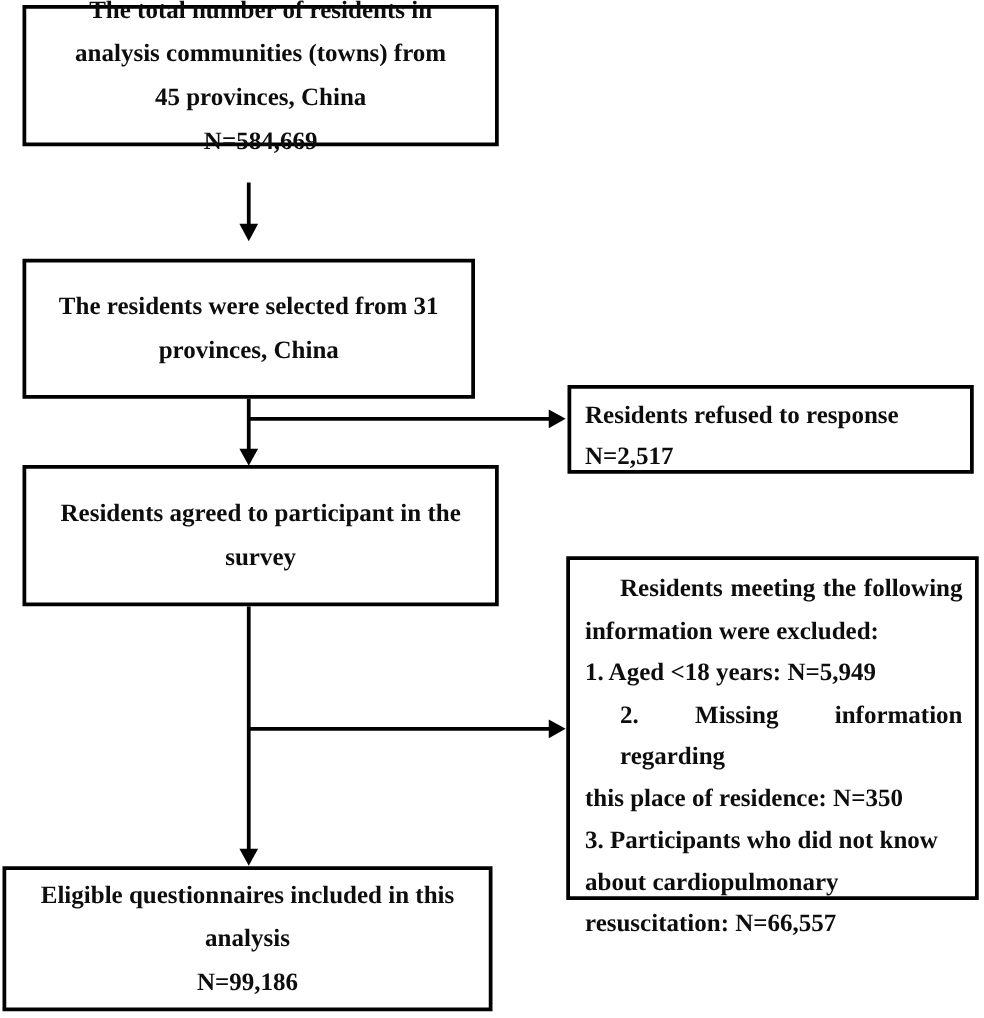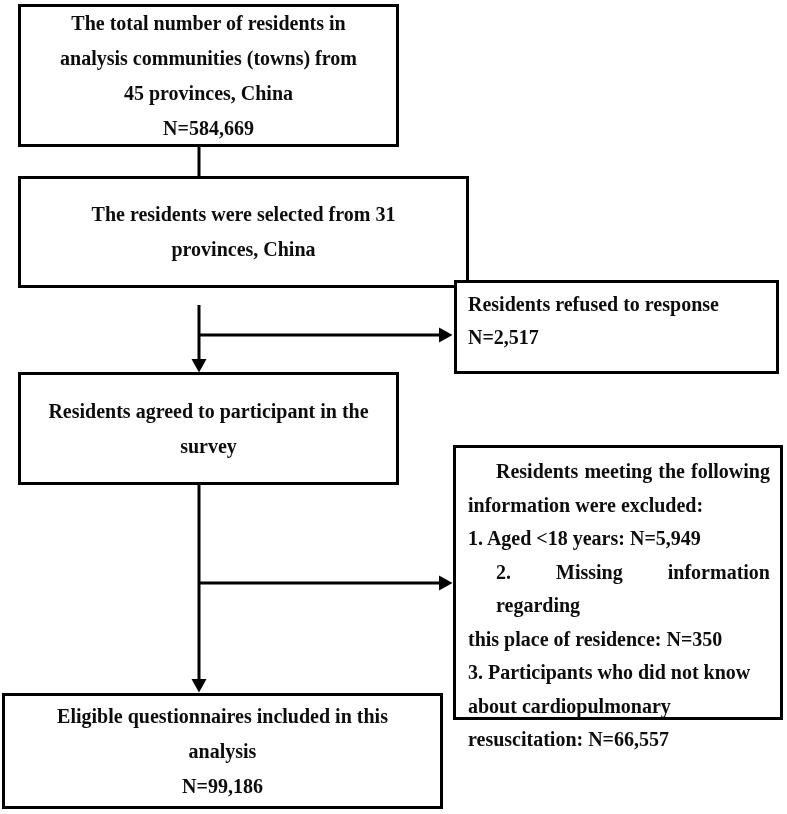--- a/index.html
+++ b/index.html
@@ -36,25 +36,25 @@
   .main {
     display: flex;
     flex-direction: column;
     justify-content: center;
     text-align: center;
     line-height: 35px;
   }
   .side {
     text-align: left;
   }
-  .box-total    { left: 18px;  top: 4px;   width: 381px; height: 143px; }
-  .box-selected { left: 18px;  top: 176px; width: 451px; height: 112px; }
+  .box-total    { left: 18px;  top: 4px;   width: 381px; height: 113px; }
+  .box-selected { left: 18px;  top: 207px; width: 362px; height: 112px; }
   .box-agreed   { left: 18px;  top: 372px; width: 381px; height: 113px; }
-  .box-eligible { left: 2px;   top: 693px; width: 441px; height: 116px; }
-  .box-refused  { left: 454px; top: 280px; width: 325px; height: 94px;
+  .box-eligible { left: 2px;   top: 693px; width: 392px; height: 116px; }
+  .box-refused  { left: 454px; top: 308px; width: 325px; height: 71px;
                   padding: 5px 8px 0 11px; line-height: 33px; }
   .box-excluded { left: 453px; top: 445px; width: 330px; height: 275px;
                   padding: 7px 10px 0 12px; line-height: 33.5px; }
   .tline { white-space: nowrap; }
   .box-excluded .tline { white-space: normal; }
   .box-excluded .just {
     text-align: justify;
     text-align-last: justify;
     margin-left: 28px;
   }

